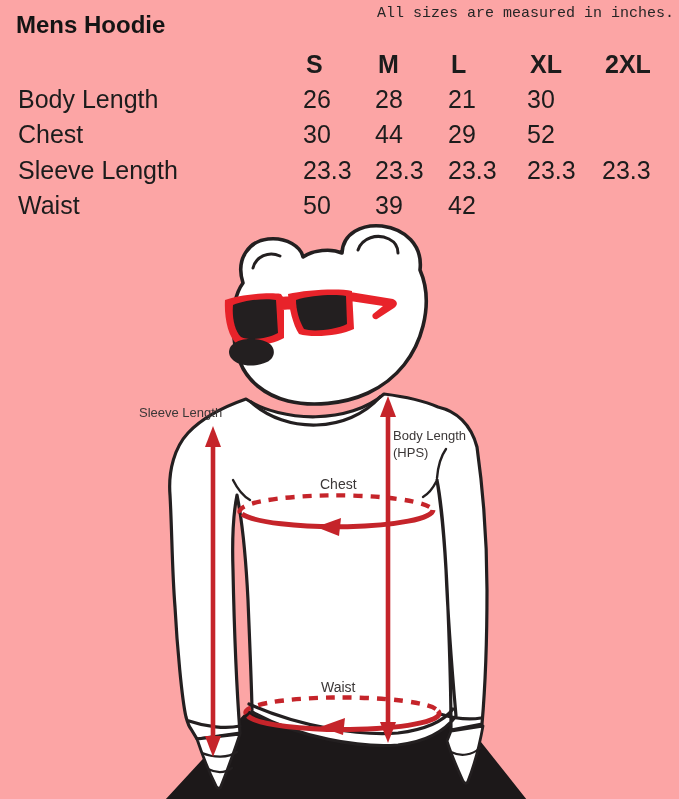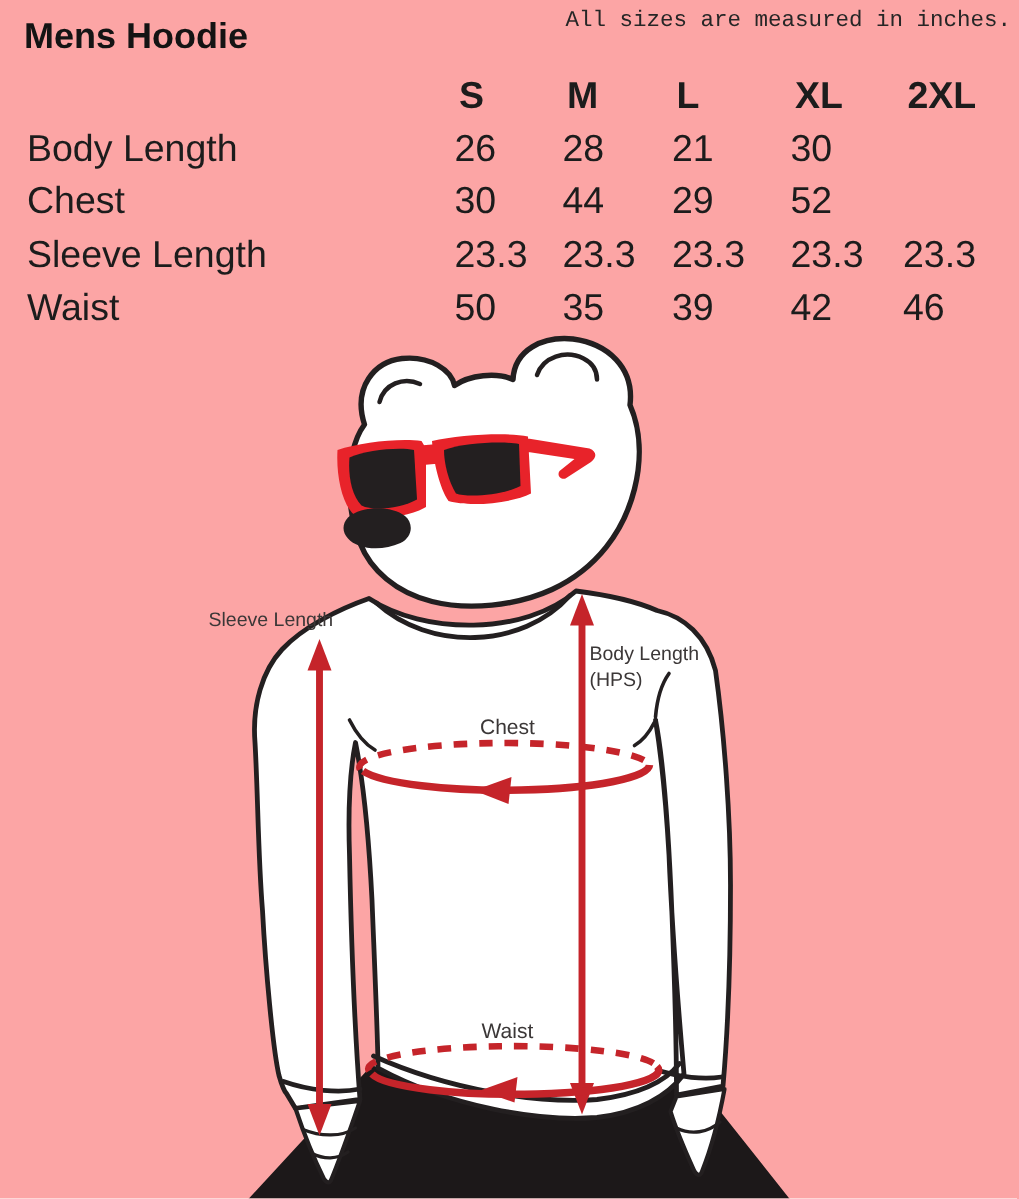--- a/index.html
+++ b/index.html
@@ -149,24 +149,22 @@
       <div class="cell">Sleeve Length</div>
       <div class="cell">23.3</div>
       <div class="cell">23.3</div>
       <div class="cell">23.3</div>
       <div class="cell">23.3</div>
       <div class="cell">23.3</div>
     </div>
     <div class="size-row r4">
       <div class="cell">Waist</div>
       <div class="cell">50</div>
-      <div class="cell">35</div>
       <div class="cell">39</div>
       <div class="cell">42</div>
-      <div class="cell">46</div>
     </div>
   </div>
 
   <div class="anno-label" style="left:139px;top:404px;">Sleeve Length</div>
   <div class="anno-label" style="left:393px;top:427px;">
     <div>Body Length</div>
     <div>(HPS)</div>
   </div>
   <div class="anno-label big" style="left:320px;top:476px;">Chest</div>
   <div class="anno-label big" style="left:321px;top:679px;">Waist</div>

